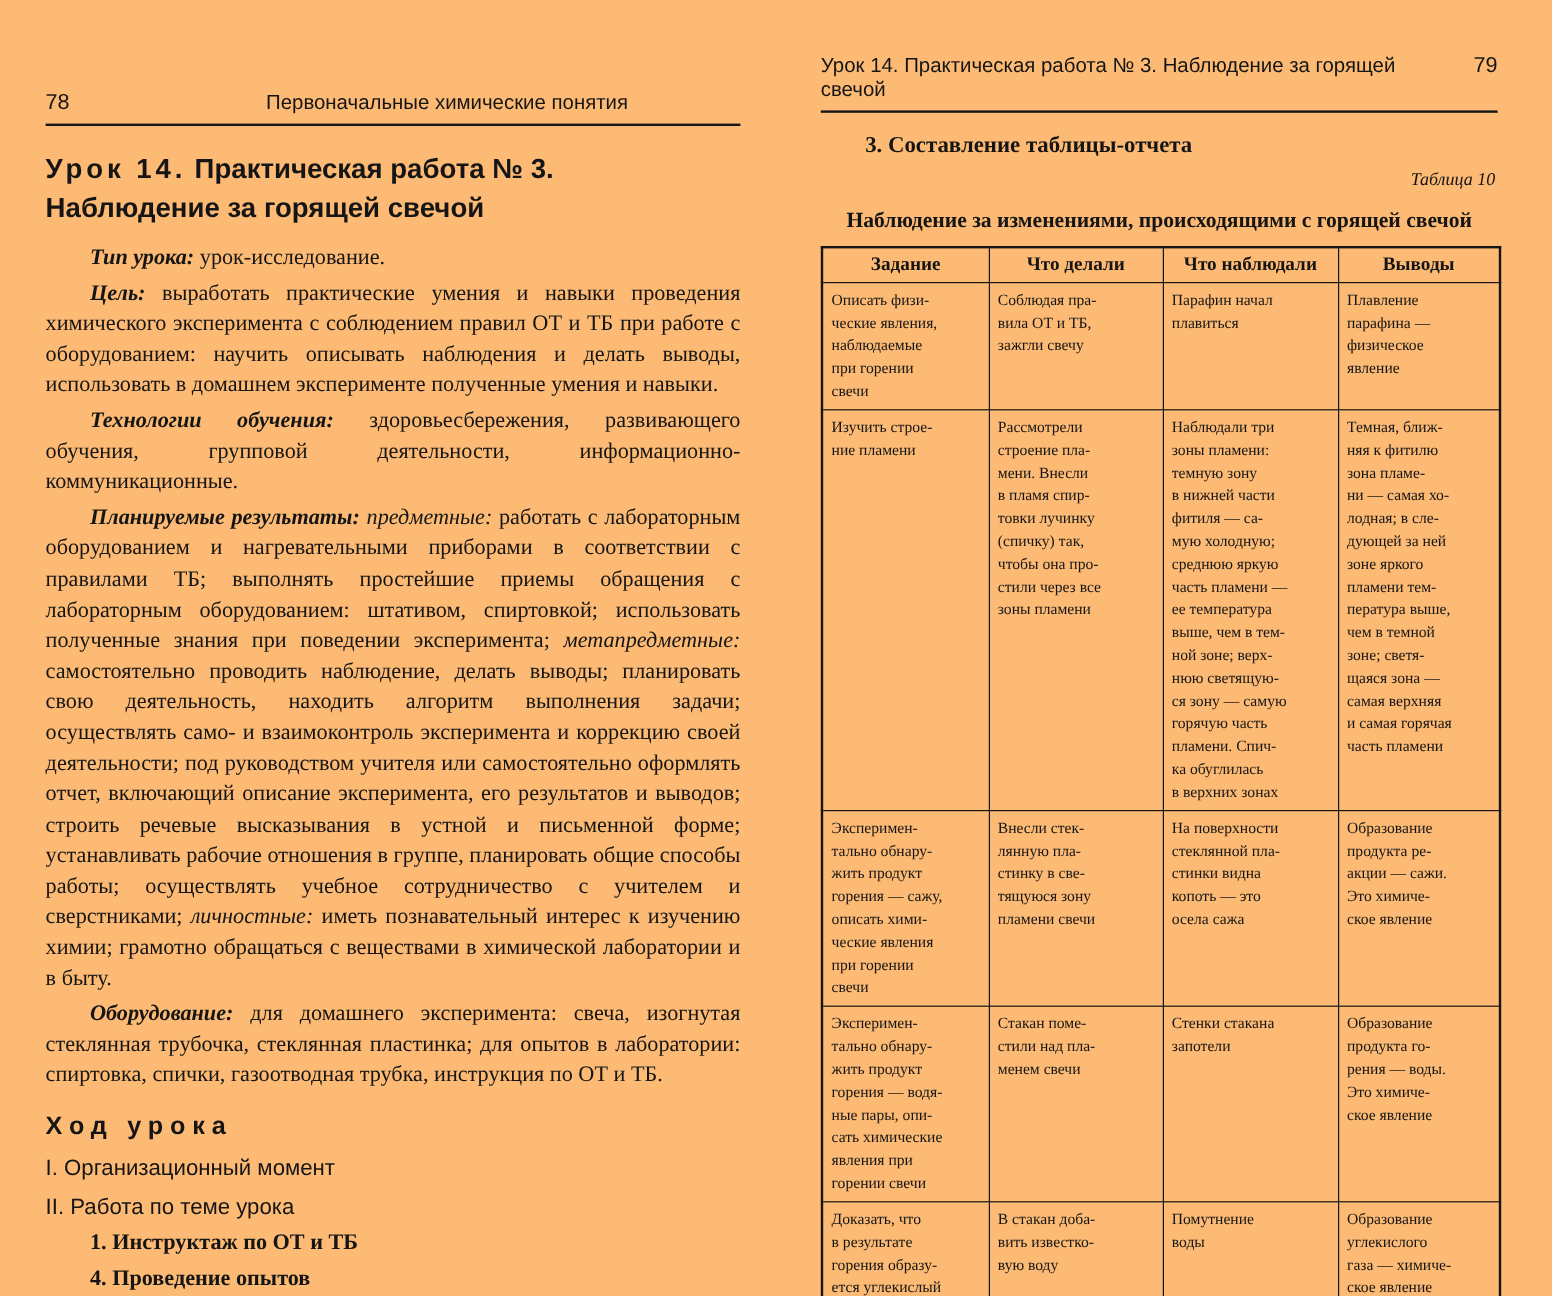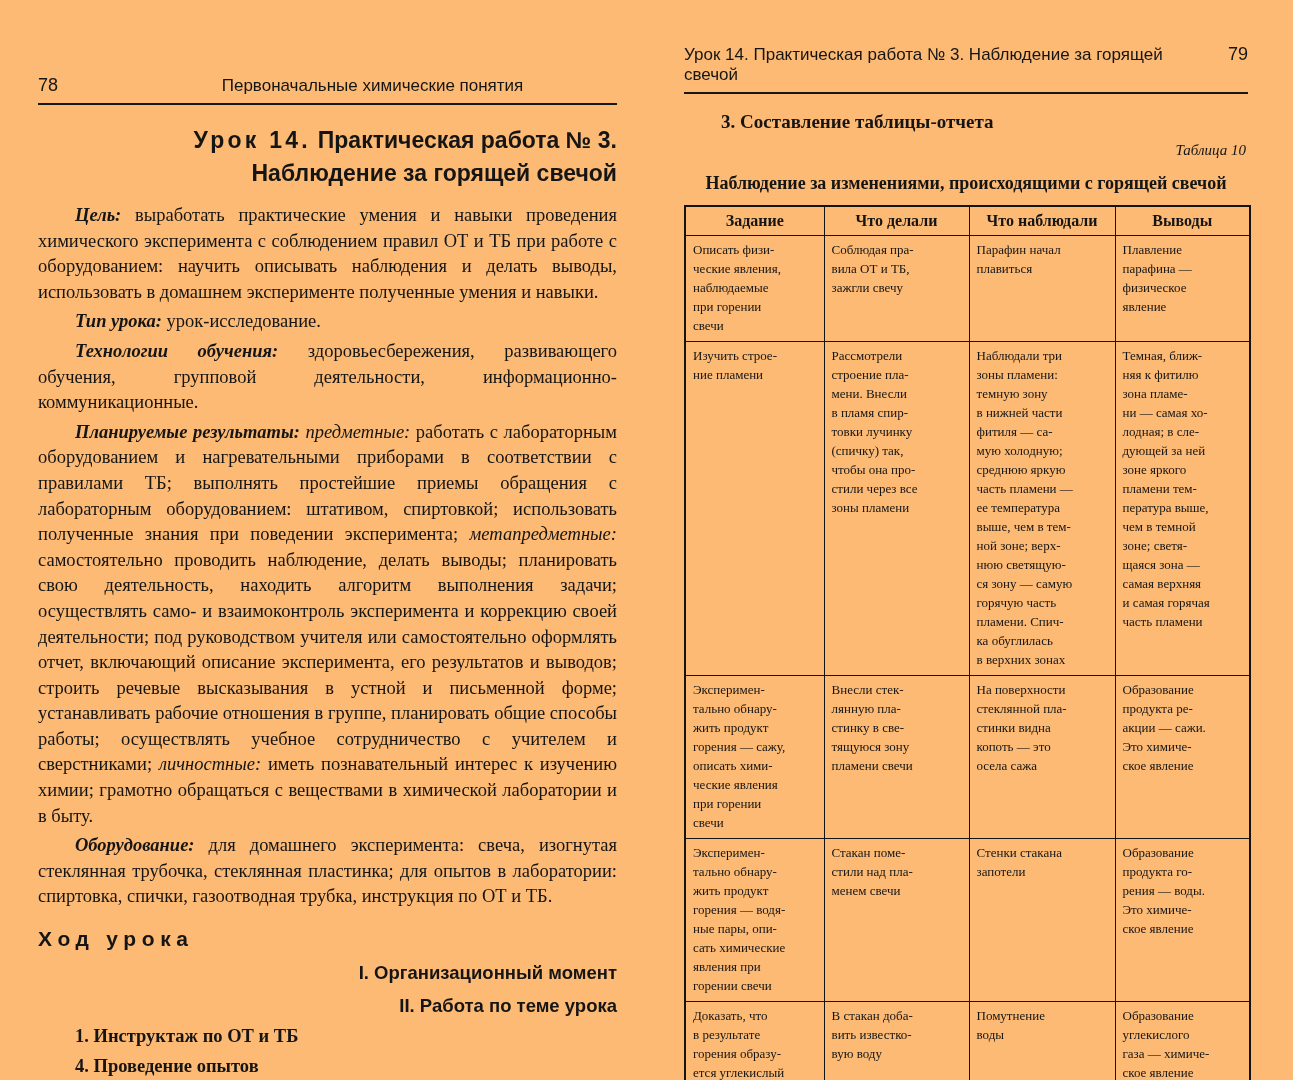--- a/index.html
+++ b/index.html
@@ -22,38 +22,38 @@
     padding-bottom:7px;border-bottom:2.3px solid #161616;
   }
   .runhead .pageno{font-size:18px;}
   .page-left .rh-title{flex:1;text-align:center;padding-left:70px;margin-top:48px;}
   .page-right .rh-title{flex:1;text-align:left;}
   .page-right .pageno{margin-left:12px;}
 
   
   .lesson-title{
     font-family:"Liberation Sans", sans-serif;font-weight:700;
-    font-size:23px;line-height:33px;text-align:right;
+    font-size:23px;line-height:33px;text-align:left;
     margin:19px 0 13px;
   }
   .spaced{letter-spacing:.14em;margin-right:7px;}
   p.body{
     font-size:18.5px;line-height:25.6px;text-align:justify;
     text-indent:37px;margin:4px 0;
   }
   .bi{font-weight:700;font-style:italic;}
   .it{font-style:italic;}
   .hod-heading{
     font-family:"Liberation Sans", sans-serif;font-weight:700;
     font-size:21px;letter-spacing:.27em;text-align:left;
     margin:17px 0 11px;
   }
   .h-roman{
-    font-family:"Liberation Sans", sans-serif;font-weight:700;
-    font-size:18.5px;margin:11px 0 2px;text-align:right;
+    font-family:"Liberation Sans", sans-serif;font-weight:400;
+    font-size:18.5px;margin:11px 0 2px;
   }
   .h-num{
     font-weight:700;font-size:18.5px;margin:9px 0 2px 37px;
   }
 
   
   .sec-heading{font-weight:700;font-size:19px;margin:17px 0 2px;text-indent:37px;}
   .table-label{font-style:italic;font-size:15px;text-align:right;margin:9px 2px 14px 0;}
   .table-title{font-weight:700;font-size:18px;text-align:center;margin:0 0 11px;white-space:nowrap;}
   table.report{
@@ -78,23 +78,23 @@
     <div class="runhead">
       <span class="pageno">78</span>
       <span class="rh-title">Первоначальные химические понятия</span>
     </div>
 
     <div class="lesson-title">
       <span class="spaced">Урок 14.</span><span>Практическая работа № 3.</span><br>
       <span>Наблюдение за горящей свечой</span>
     </div>
 
+    <p class="body"><span class="bi">Тип урока:</span> <span>урок-исследование.</span></p>
+
     <p class="body"><span class="bi">Цель:</span> <span>выработать практические умения и навыки проведения химического эксперимента с соблюдением правил ОТ и ТБ при работе с оборудованием: научить описывать наблюдения и делать выводы, использовать в домашнем эксперименте полученные умения и навыки.</span></p>
-
-    <p class="body"><span class="bi">Тип урока:</span> <span>урок-исследование.</span></p>
 
     <p class="body"><span class="bi">Технологии обучения:</span> <span>здоровьесбережения, развивающего обучения, групповой деятельности, информационно-коммуникационные.</span></p>
 
     <p class="body"><span class="bi">Планируемые результаты:</span> <span class="it">предметные:</span> <span>работать с лабораторным оборудованием и нагревательными приборами в соответствии с правилами ТБ; выполнять простейшие приемы обращения с лабораторным оборудованием: штативом, спиртовкой; использовать полученные знания при поведении эксперимента;</span> <span class="it">метапредметные:</span> <span>самостоятельно проводить наблюдение, делать выводы; планировать свою деятельность, находить алгоритм выполнения задачи; осуществлять само- и взаимоконтроль эксперимента и коррекцию своей деятельности; под руководством учителя или самостоятельно оформлять отчет, включающий описание эксперимента, его результатов и выводов; строить речевые высказывания в устной и письменной форме; устанавливать рабочие отношения в группе, планировать общие способы работы; осуществлять учебное сотрудничество с учителем и сверстниками;</span> <span class="it">личностные:</span> <span>иметь познавательный интерес к изучению химии; грамотно обращаться с веществами в химической лаборатории и в быту.</span></p>
 
     <p class="body"><span class="bi">Оборудование:</span> <span>для домашнего эксперимента: свеча, изогнутая стеклянная трубочка, стеклянная пластинка; для опытов в лаборатории: спиртовка, спички, газоотводная трубка, инструкция по ОТ и ТБ.</span></p>
 
     <div class="hod-heading">Ход урока</div>
 
     <div class="h-roman">I. Организационный момент</div>

